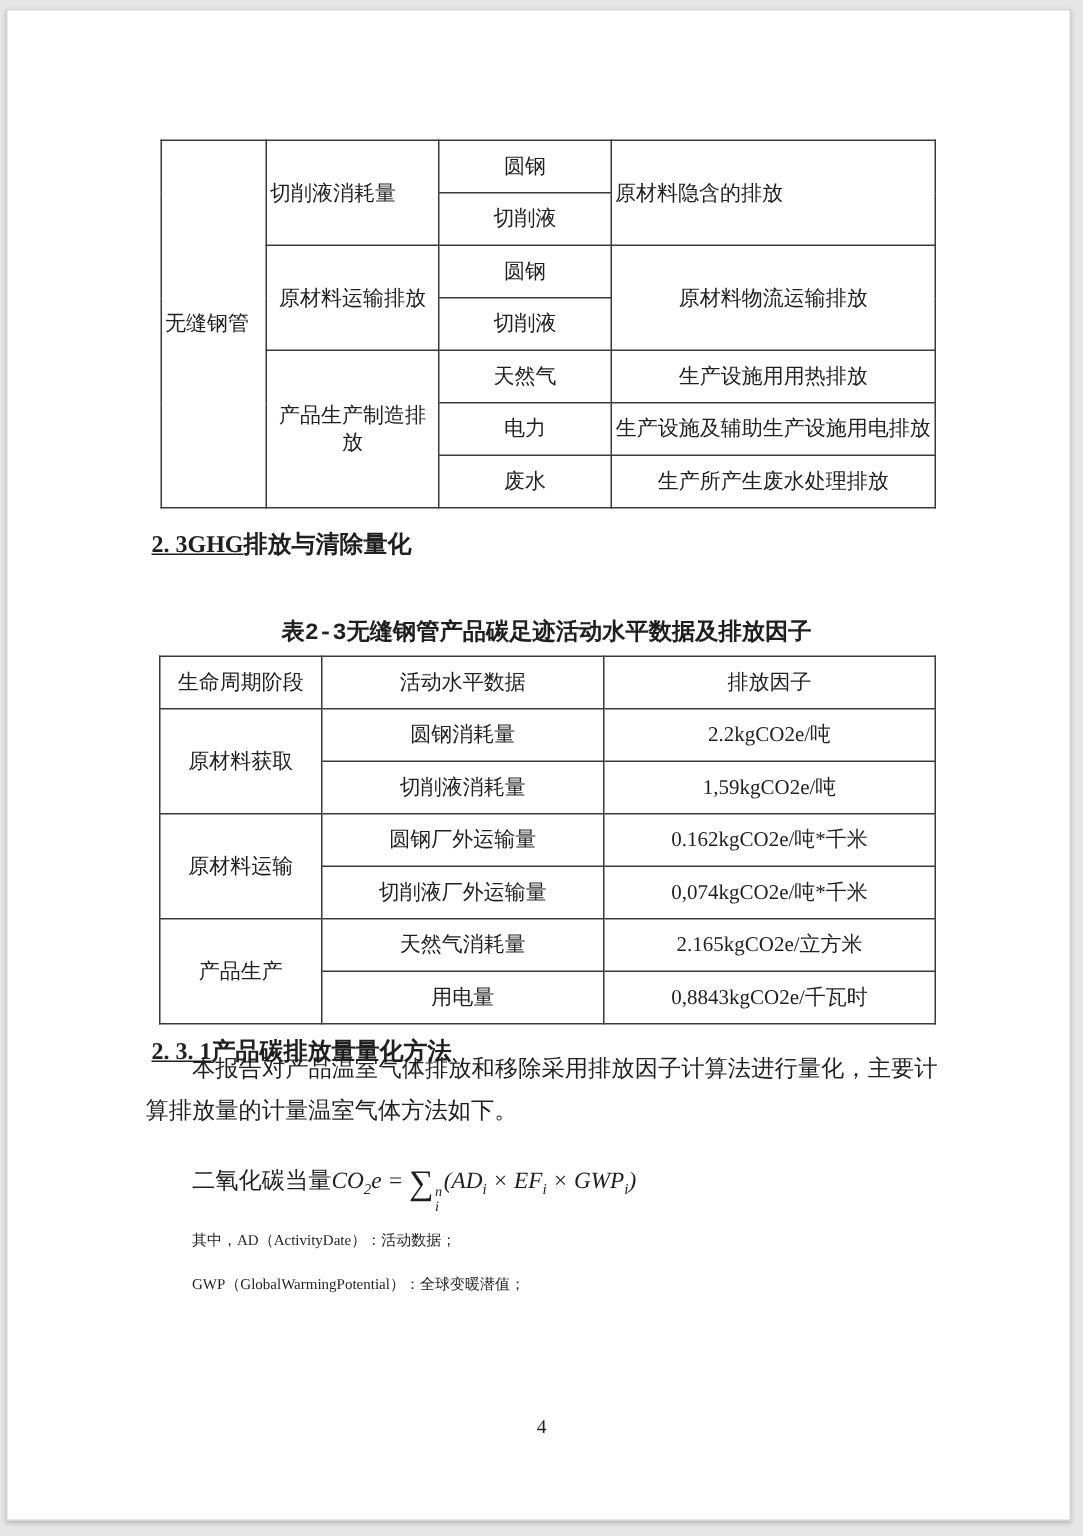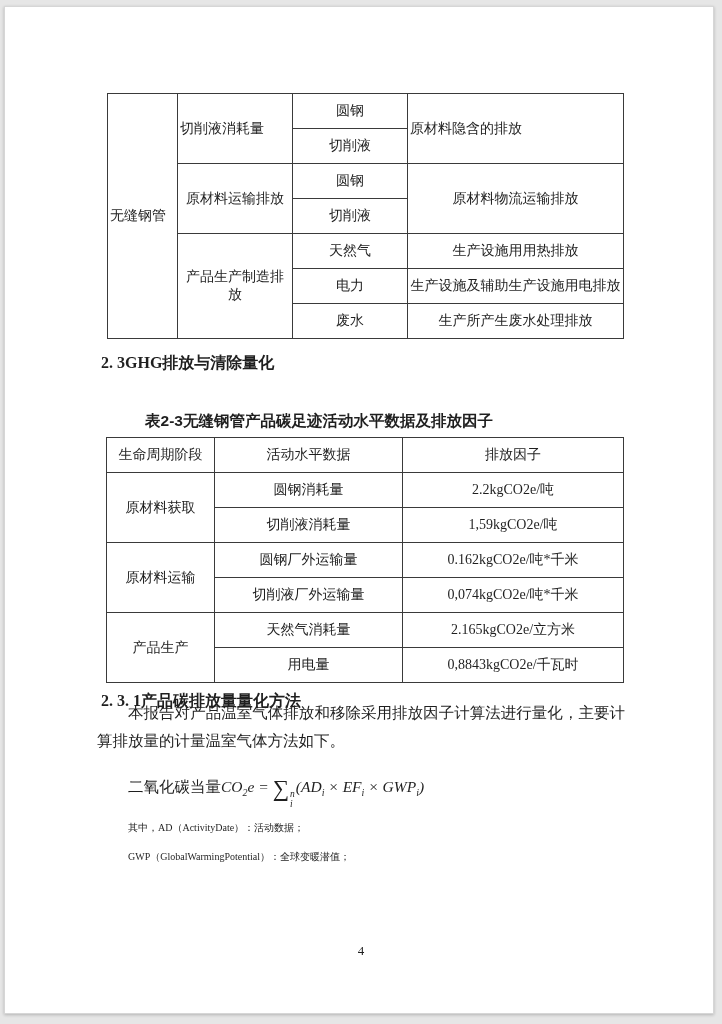--- a/index.html
+++ b/index.html
@@ -27,32 +27,32 @@
     padding:0 2px;
     overflow:hidden;
   }
   .align-left { text-align:left; padding-left:2px; }
   .t1 { left:102px; top:86px; width:516px; }
   .t2 { left:101px; top:430px; width:517px; }
   .heading {
     position:absolute; left:96px;
     font-size:16px; font-weight:bold; white-space:nowrap;
   }
-  .heading .num { font-family:"Liberation Serif","DejaVu Serif",serif; }
+  .heading .num { font-family:"Liberation Serif","DejaVu Serif",serif;text-decoration:underline; }
   .heading .cn  { font-family:Liberation Sans, sans-serif; }
   .h23  { top:346px; }
   .h231 { top:684px; }
   .bodyline { position:absolute; left:92px; width:528px; font-size:15.5px; }
   .intro { top:377px; text-indent:2em; }
   .caption {
     position:absolute; left:92px; top:404px; width:528px;
     padding-right:84px;
-    text-align:center;
+    text-align:right;
     font-size:15.5px; font-weight:bold;
-    font-family:Liberation Sans, sans-serif;
+    font-family:Liberation Mono, monospace;
   }
   .para { top:692px; text-align:justify; text-indent:2em; line-height:28px; }
   .formula { top:770px; padding-left:31px; font-size:15.5px; white-space:nowrap; }
   .math { font-style:italic; font-family:"Liberation Serif","DejaVu Serif",serif; }
   .math sub, .formula sub { font-size:10px; }
   .sigma { font-style:normal; font-size:23px; vertical-align:-4px; line-height:1; }
   .limits {
     display:inline-flex; flex-direction:column; align-items:flex-start;
     font-size:9.5px; font-style:italic; line-height:1.05;
     vertical-align:-5px; margin-left:1px; margin-right:1px;

